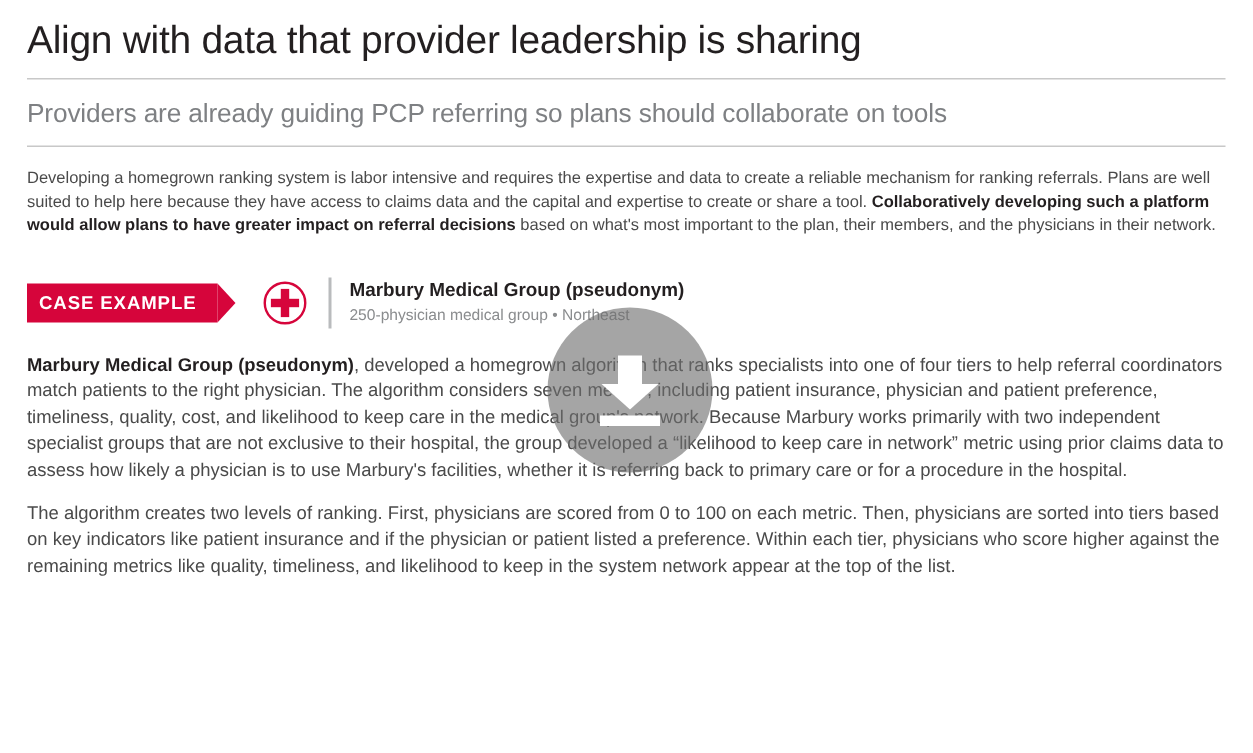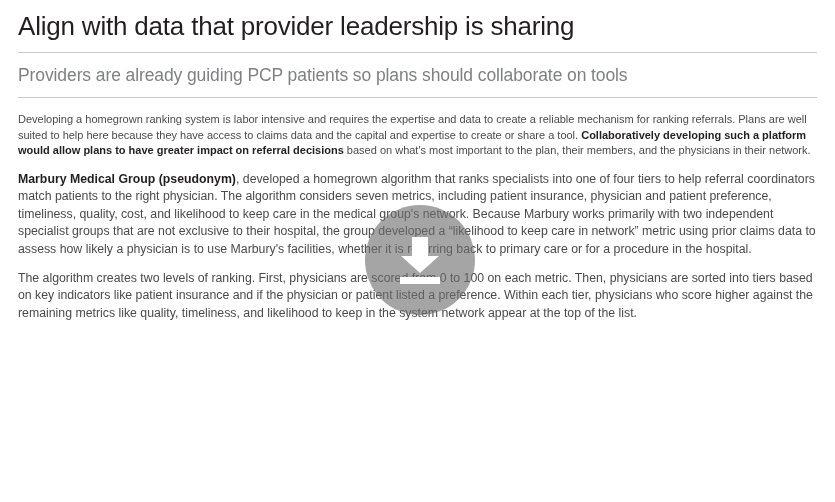--- a/index.html
+++ b/index.html
@@ -175,27 +175,45 @@
   }
 </style>
 </head>
 <body>
 
 <div class="page">
 
   <div class="title">Align with data that provider leadership is sharing</div>
   <div class="title-rule"></div>
 
-  <div class="subtitle">Providers are already guiding PCP patients so plans should collaborate on tools</div>
+  <div class="subtitle">Providers are already guiding PCP referring so plans should collaborate on tools</div>
   <div class="subtitle-rule"></div>
 
   <div class="body-copy">
     <span>Developing a homegrown ranking system is labor intensive and requires the expertise and data to create a reliable mechanism for ranking referrals. Plans are well suited to help here because they have access to claims data and the capital and expertise to create or share a tool. </span><b>Collaboratively developing such a platform would allow plans to have greater impact on referral decisions</b><span> based on what's most important to the plan, their members, and the physicians in their network.</span>
   </div>
 
+  <div class="case-row">
+    <div class="case-flag">CASE EXAMPLE</div>
+
+    <div class="case-icon">
+      <svg width="30" height="30" viewBox="0 0 30 30">
+        <circle cx="15" cy="15" r="13.5" fill="none" stroke="#d6053b" stroke-width="1.6"></circle>
+        <rect x="12.2" y="5.6" width="5.6" height="18.8" fill="#d6053b"></rect>
+        <rect x="5.6" y="12.2" width="18.8" height="5.6" fill="#d6053b"></rect>
+      </svg>
+    </div>
+
+    <div class="case-divider"></div>
+
+    <div class="case-text-block">
+      <div class="case-title">Marbury Medical Group (pseudonym)</div>
+      <div class="case-sub">250-physician medical group • Northeast</div>
+    </div>
+  </div>
 
   <div class="para">
     <b>Marbury Medical Group (pseudonym)</b><span>, developed a homegrown algorithm that ranks specialists into one of four tiers to help referral coordinators match patients to the right physician. The algorithm considers seven metrics, including patient insurance, physician and patient preference, timeliness, quality, cost, and likelihood to keep care in the medical group's network. Because Marbury works primarily with two independent specialist groups that are not exclusive to their hospital, the group developed a “likelihood to keep care in network” metric using prior claims data to assess how likely a physician is to use Marbury's facilities, whether it is referring back to primary care or for a procedure in the hospital.</span>
   </div>
 
   <div class="para">
     <span>The algorithm creates two levels of ranking. First, physicians are scored from 0 to 100 on each metric. Then, physicians are sorted into tiers based on key indicators like patient insurance and if the physician or patient listed a preference. Within each tier, physicians who score higher against the remaining metrics like quality, timeliness, and likelihood to keep in the system network appear at the top of the list.</span>
   </div>
 
   <div class="download-overlay">

